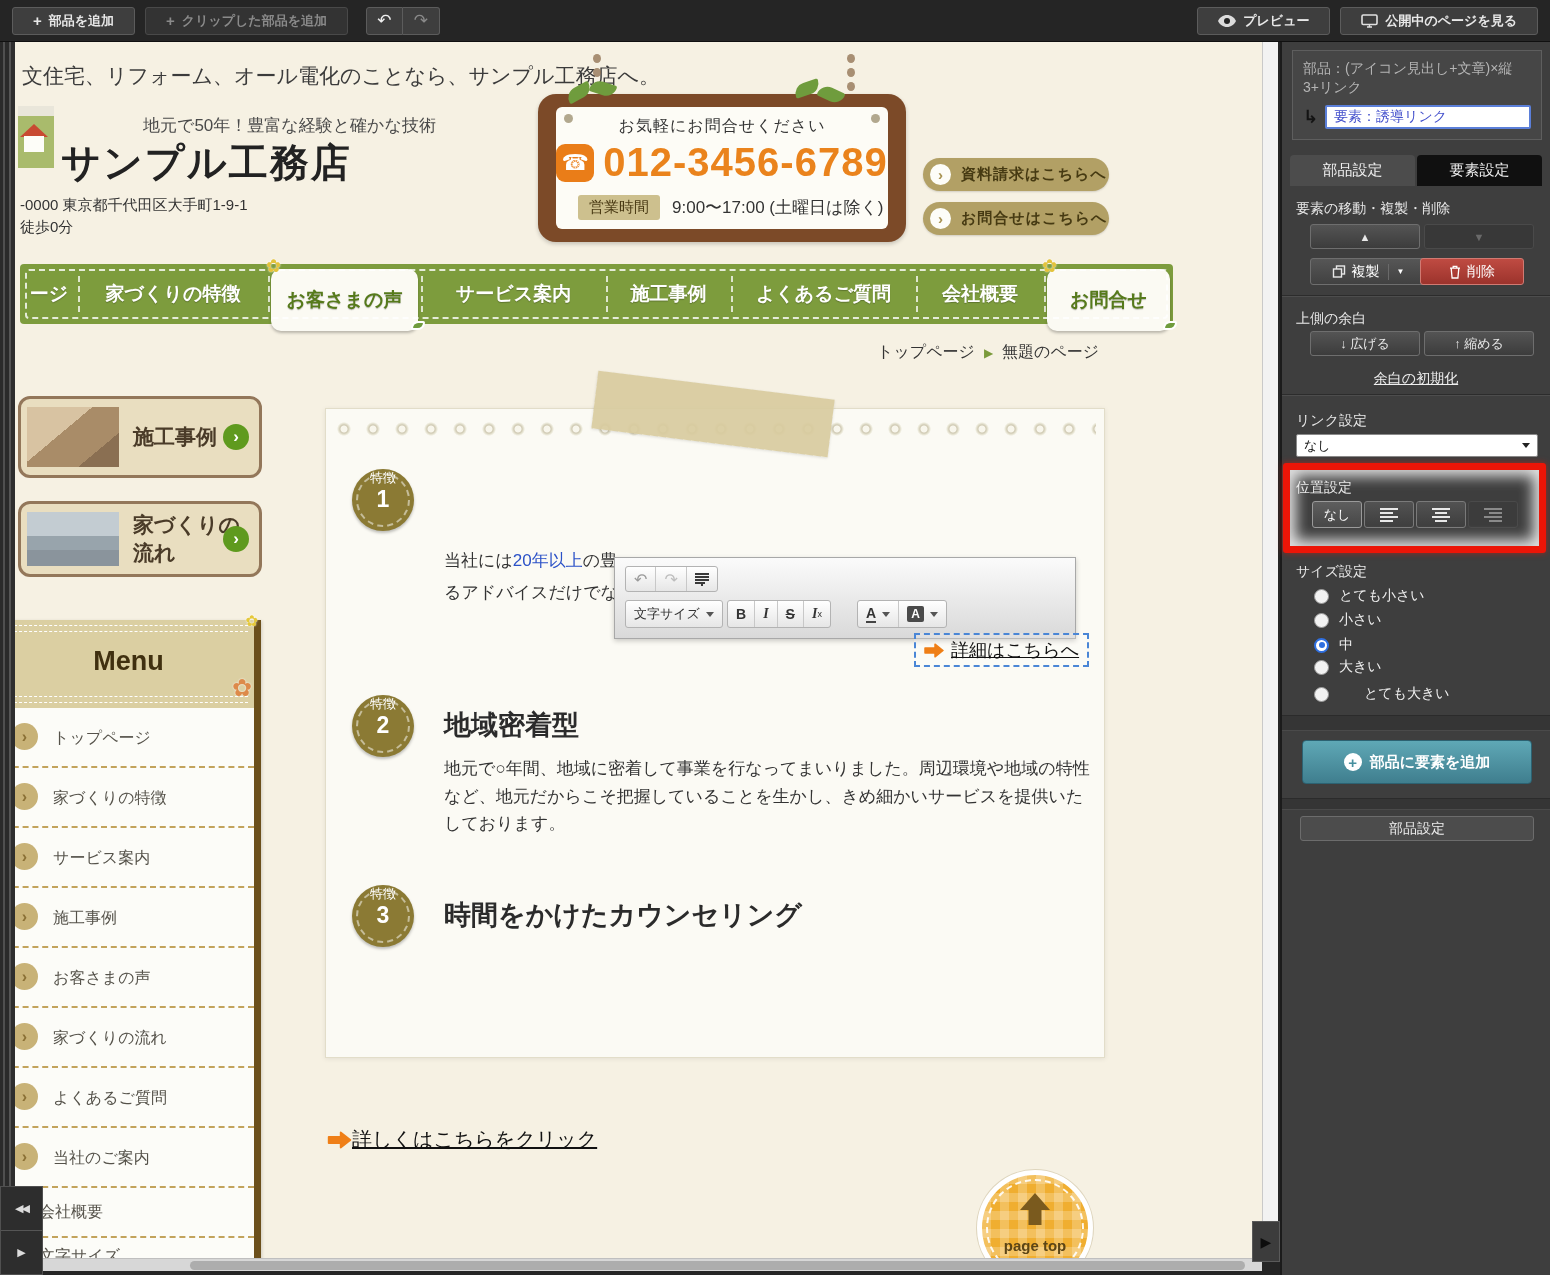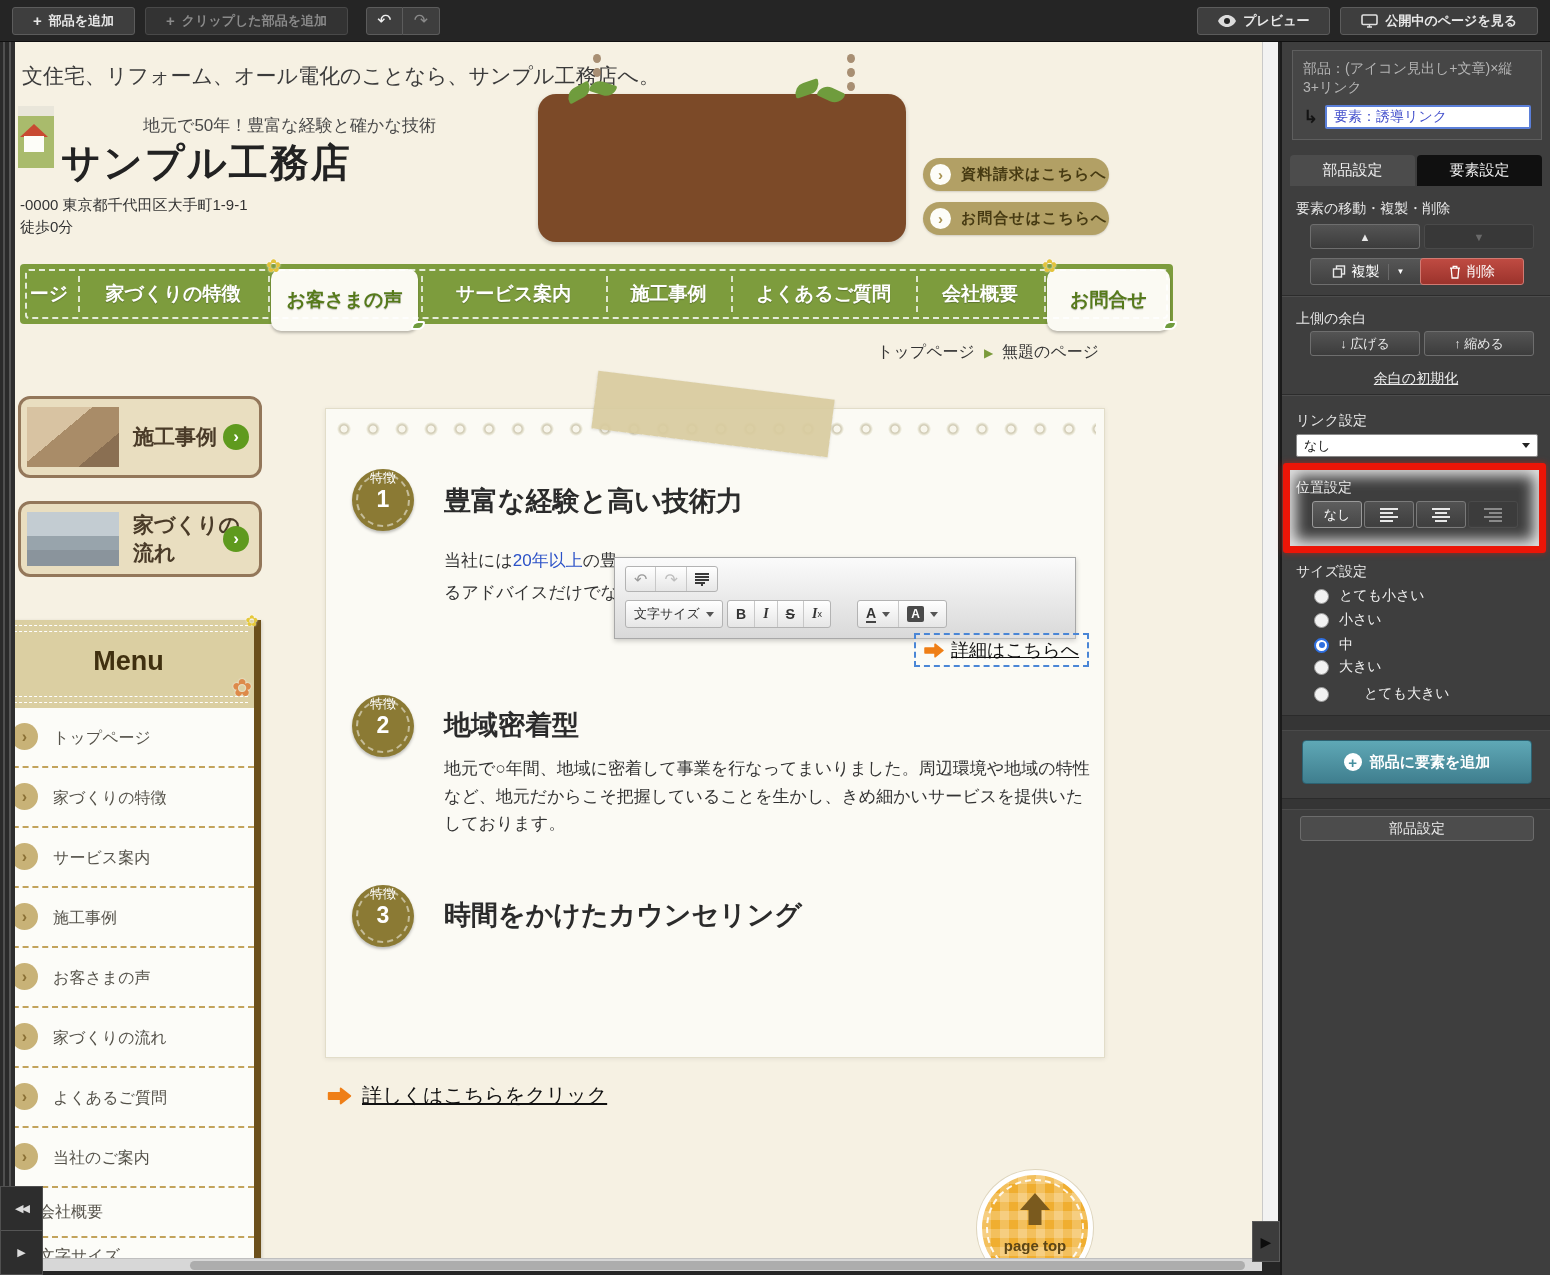--- a/index.html
+++ b/index.html
@@ -122,21 +122,21 @@
       linear-gradient(#3a3a3a,#3a3a3a) 6px 9px/2px 4px no-repeat; }
   .caret { width:0; height:0; border-left:4px solid transparent; border-right:4px solid transparent; border-top:5px solid #555; margin-left:6px; }
   .ed-b { font-weight:bold; }
   .ed-i { font-style:italic; font-family:"Liberation Serif","DejaVu Serif",serif; font-weight:bold; }
   .ed-s { text-decoration:line-through; font-weight:bold; }
   .ed-a { font-weight:bold; border-bottom:2px solid #444; line-height:15px; }
   .ed-abox { background:#4a4a4a; color:#fff; font-weight:bold; font-size:12px; padding:1px 4px; border-radius:2px; }
 
   .detail-link { position:absolute; left:588px; top:224px; display:flex; align-items:center; gap:7px; border:2px dashed #4a86d6; padding:3px 8px; background:rgba(255,255,255,.2); cursor:pointer; }
   .detail-link span, .more-link span { font-size:18px; color:#111; text-decoration:underline; }
-  .more-link { position:absolute; left:312px; top:1040px; display:flex; align-items:center; gap:10px; cursor:pointer; }
+  .more-link { position:absolute; left:312px; top:1084px; display:flex; align-items:center; cursor:pointer; }
   .more-link span { font-size:20px; }
 
   .pagetop { position:absolute; left:962px; top:1128px; width:116px; height:116px; border-radius:50%; background-color:#f0ae30; background-image:linear-gradient(90deg,rgba(255,255,255,.22) 50%,transparent 50%),linear-gradient(rgba(255,255,255,.22) 50%,transparent 50%); background-size:18px 18px; border:5px solid #fff; box-shadow:0 0 0 1px #ded5bd; cursor:pointer; }
   .pagetop::before { content:""; position:absolute; inset:4px; border:2px dashed rgba(255,255,255,.9); border-radius:50%; }
   .pt-tri { position:absolute; left:50%; top:18px; transform:translateX(-50%); width:0; height:0; border-left:15px solid transparent; border-right:15px solid transparent; border-bottom:17px solid #7a5a1e; }
   .pt-bar { position:absolute; left:50%; top:34px; transform:translateX(-50%); width:13px; height:16px; background:#7a5a1e; }
   .pt-label { position:absolute; left:0; right:0; top:62px; text-align:center; font-size:15px; font-weight:bold; color:#5c4516; }
 
   
   .panel { position:absolute; left:1280px; top:42px; width:270px; height:1233px; background:#3e3e3e; border-left:2px solid #1b1b1b; color:#e8e8e8; }
@@ -252,20 +252,33 @@
         <span></span>
         <span></span>
         <span></span>
       </div>
 
     <div class="signboard">
       <span class="leaf" style="left:28px; top:-8px; transform:rotate(-28deg);"></span>
       <span class="leaf" style="left:52px; top:-12px; transform:rotate(18deg);"></span>
       <span class="leaf" style="right:86px; top:-12px; transform:rotate(-18deg);"></span>
       <span class="leaf" style="right:62px; top:-6px; transform:rotate(25deg);"></span>
+      <div class="sign-inner">
+        <span class="sign-pin" style="left:8px;"></span>
+        <span class="sign-pin" style="right:8px;"></span>
+        <div class="sign-note">お気軽にお問合せください</div>
+        <div class="sign-phone-row">
+          <span class="phone-ic">☎</span>
+          <span class="phone-num">012-3456-6789</span>
+        </div>
+        <div class="sign-hours-row">
+          <span class="hours-badge">営業時間</span>
+          <span class="hours-text">9:00〜17:00 (土曜日は除く)</span>
+        </div>
+      </div>
     </div>
 
     <div class="cta-pill" style="top:116px;">
       <span class="cta-circle">›</span>
       <span class="cta-label">資料請求はこちらへ</span>
     </div>
     <div class="cta-pill" style="top:160px;">
       <span class="cta-circle">›</span>
       <span class="cta-label">お問合せはこちらへ</span>
     </div>
@@ -374,21 +387,20 @@
     </div>
 
     <div class="notepad">
       <div class="holes"></div>
       <div class="tape"></div>
 
       <div class="feat-badge" style="top:60px;">
         <span class="b1">特徴</span>
         <span class="b2">1</span>
       </div>
-      <div class="feat-title" style="top:74px;">豊富な経験と高い技術力</div>
       <div class="clip-line" style="top:140px;">
         <span>当社には</span><span class="blue-link">20年以上</span><span>の豊</span>
       </div>
       <div class="clip-line" style="top:172px;">るアドバイスだけでなく</div>
 
       <div class="ed-toolbar">
         <div class="ed-g" style="left:10px; top:8px; height:26px;">
           <div class="ed-cell nosep">
               <span class="ed-ic-undo">↶</span>
             </div>

